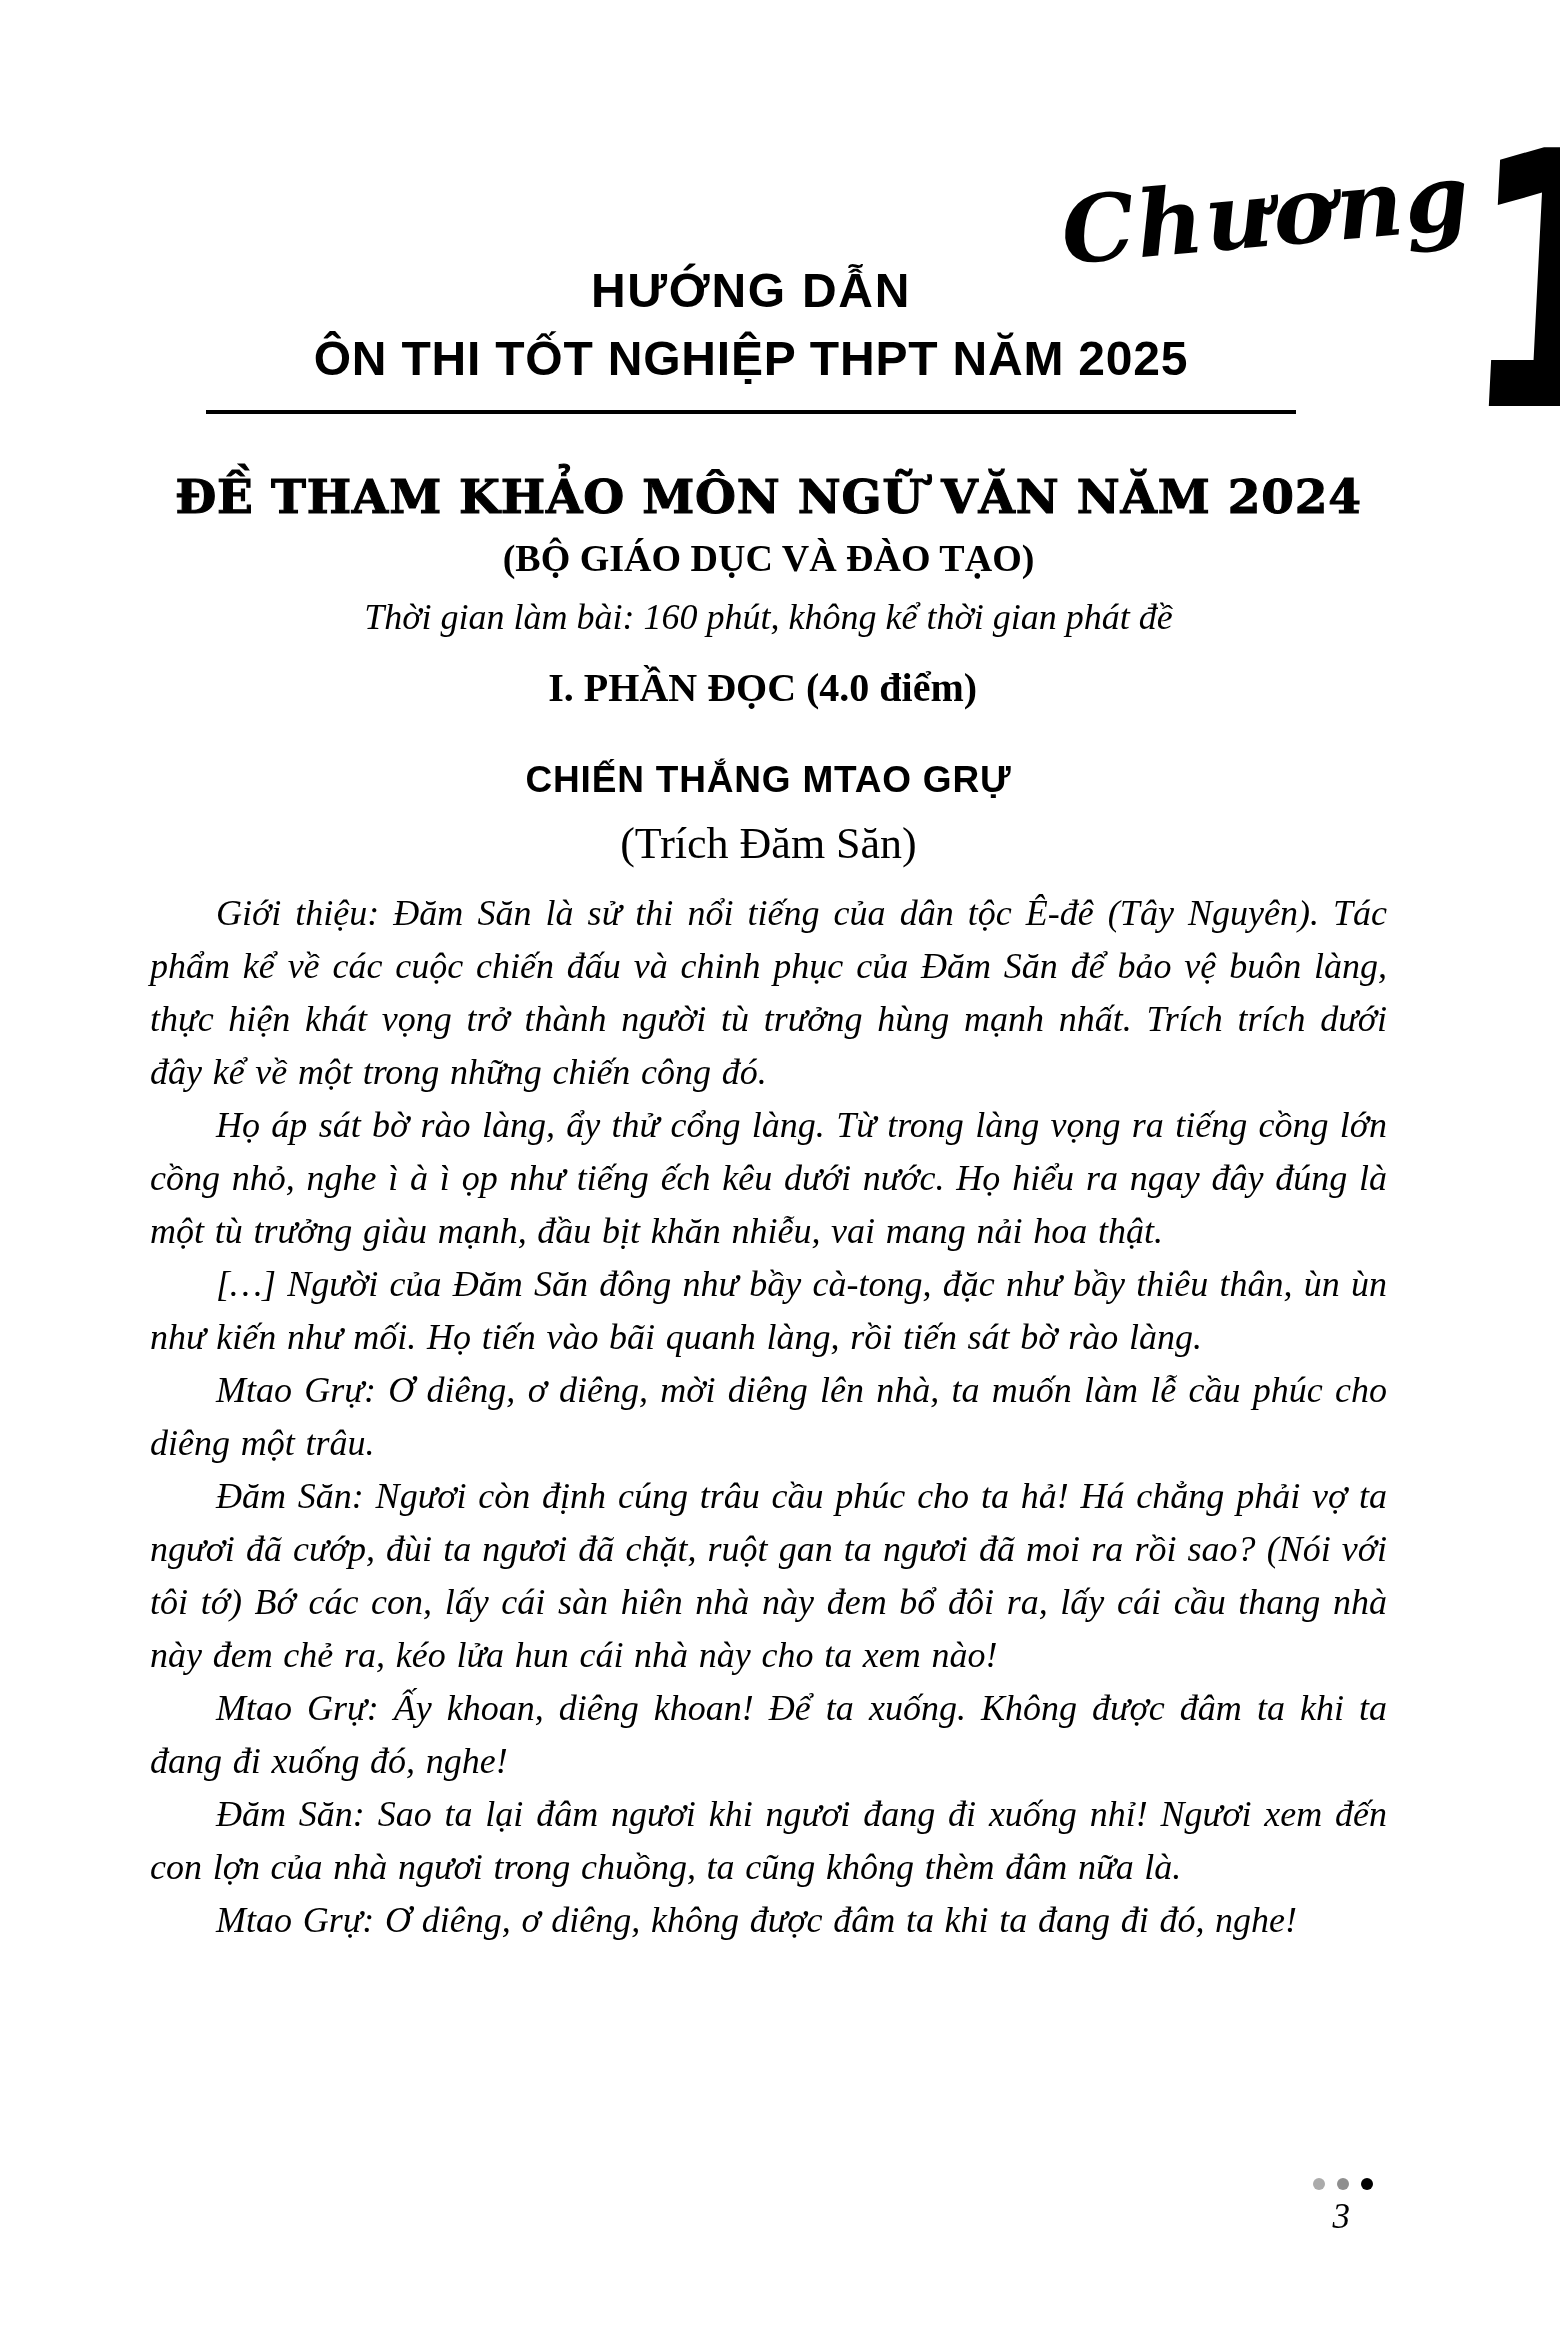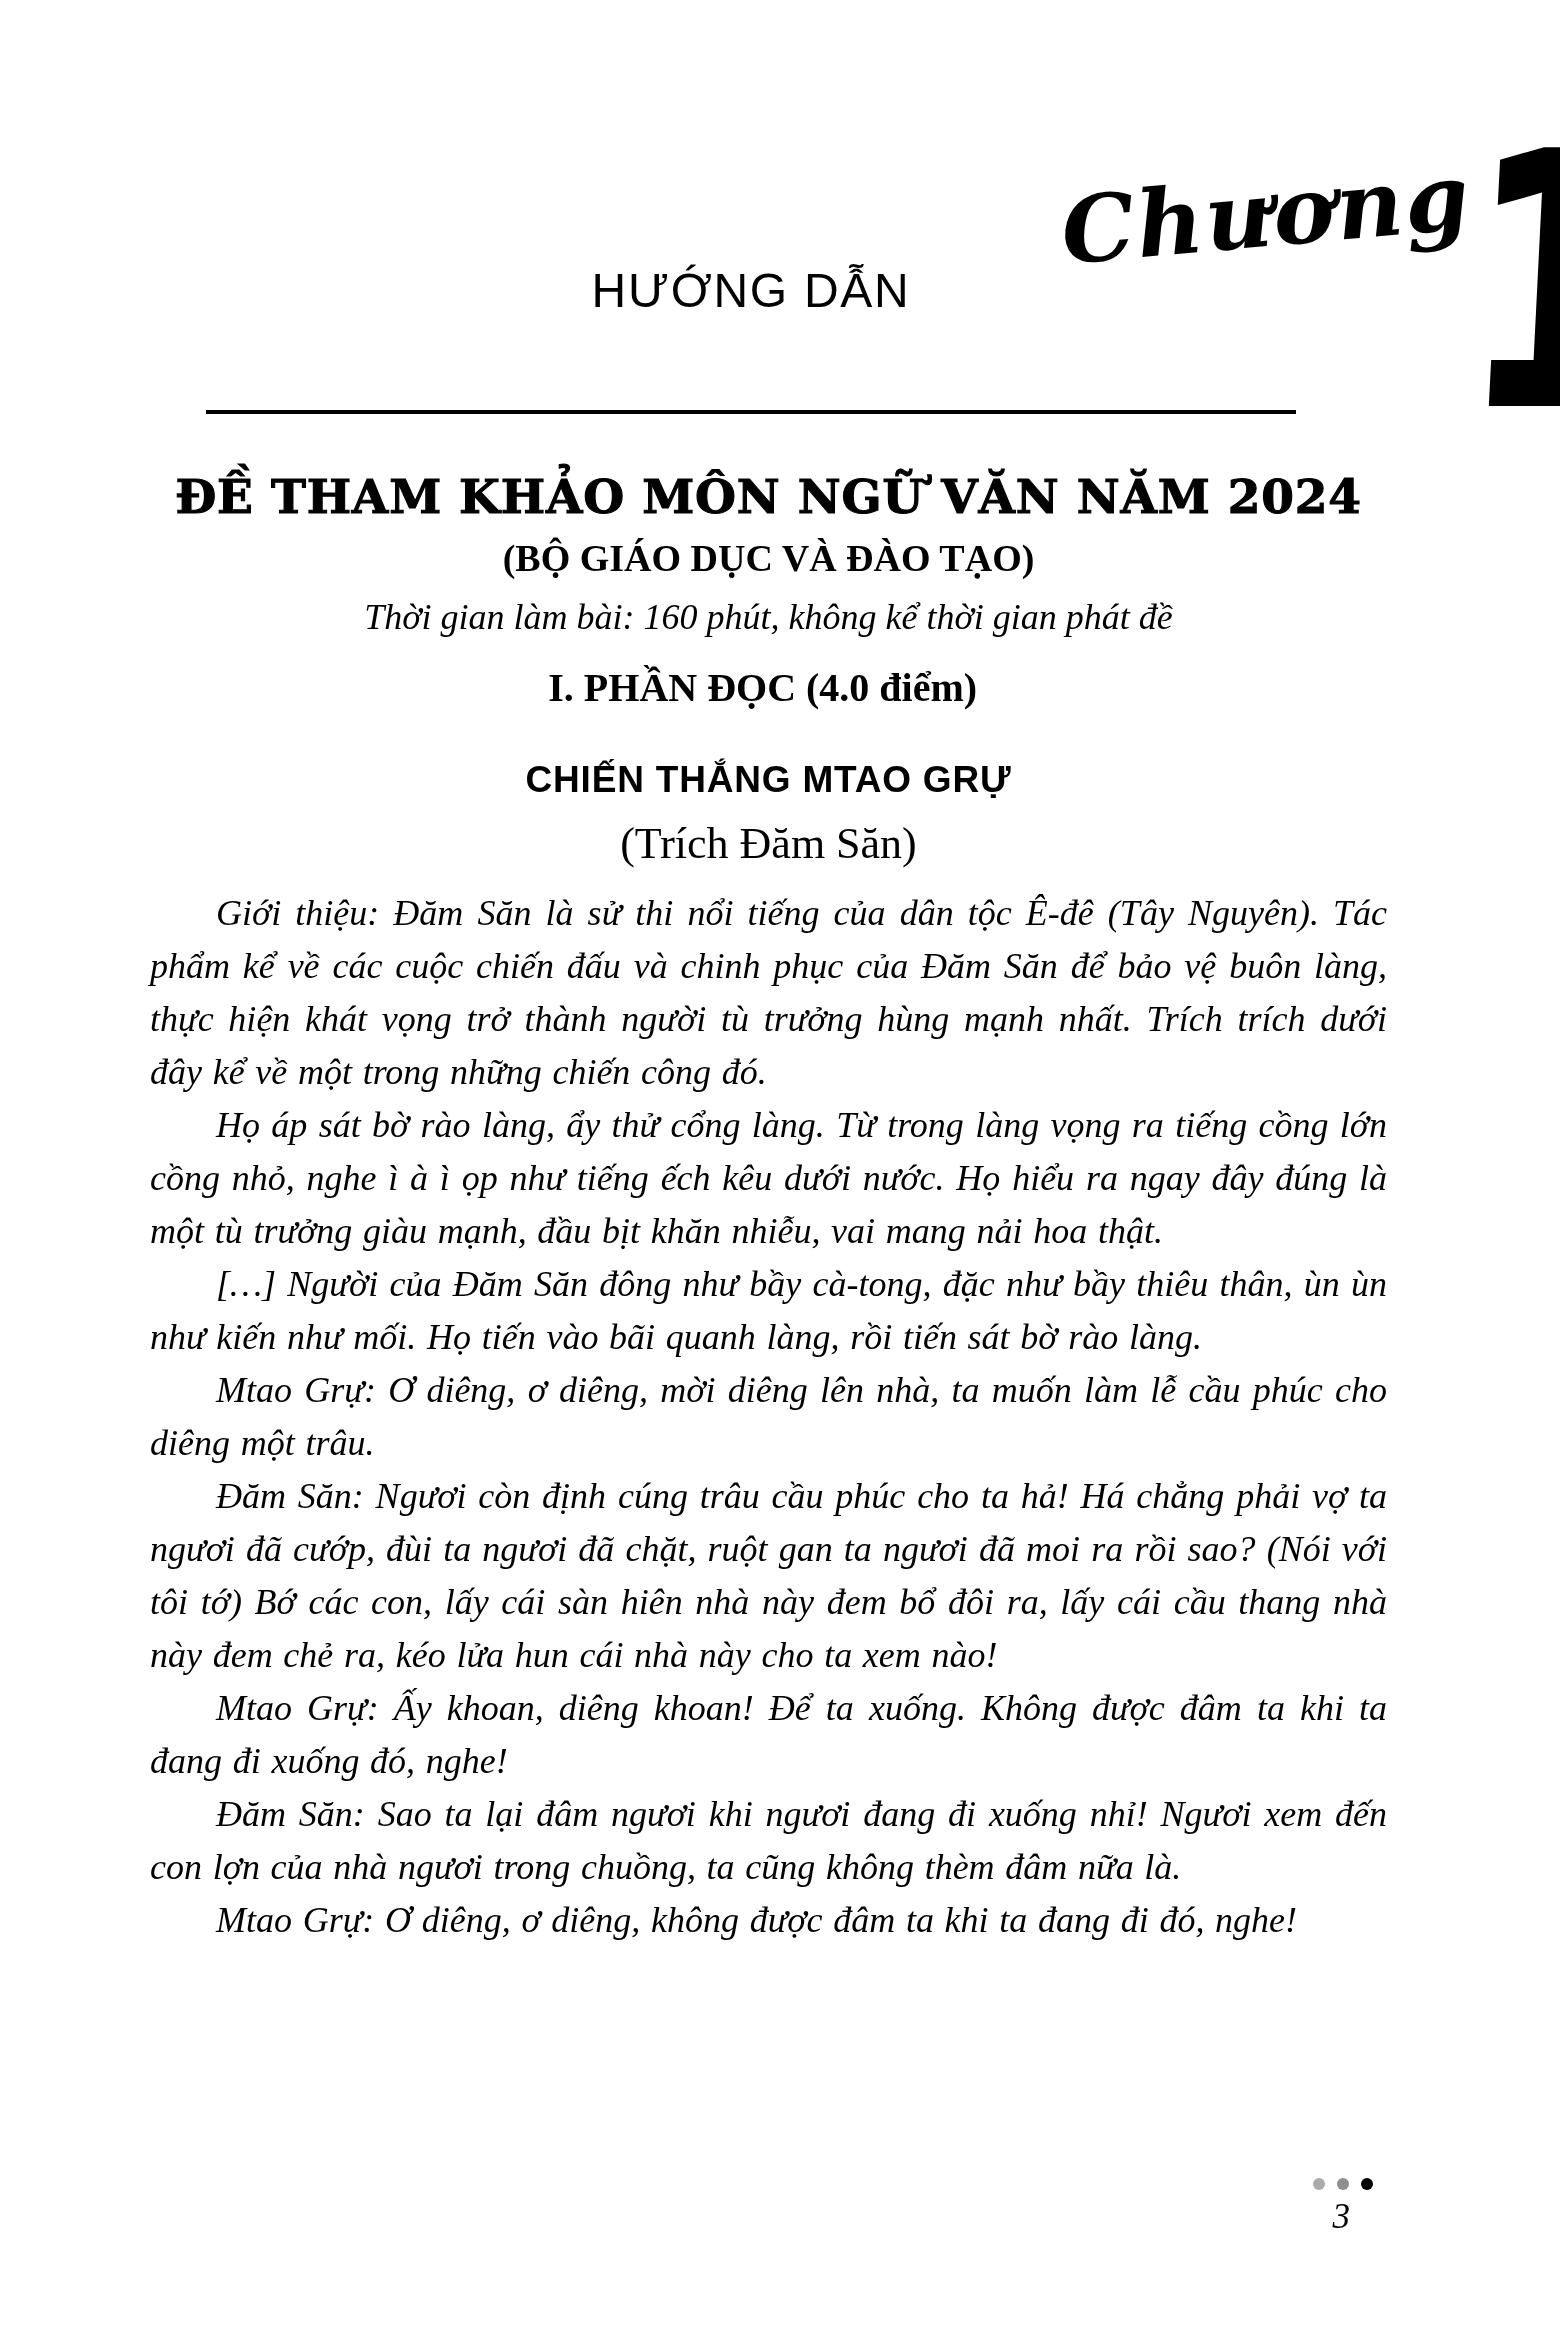--- a/index.html
+++ b/index.html
@@ -48,21 +48,21 @@
   }
 
   
   .header-block {
     position: absolute;
     left: 206px;
     top: 263px;
     width: 1090px;
     text-align: center;
     font-family: "Liberation Sans", sans-serif;
-    font-weight: normal;
+    font-weight: bold;
     z-index: 2;
   }
   .header-line1 {
     font-size: 48px;
     letter-spacing: 1.7px;
   }
   .header-line2 {
     font-size: 48px;
     letter-spacing: 0.8px;
     margin-top: 13.2px;
@@ -168,20 +168,21 @@
 
 <div class="page">
 
   <div class="chapter-block">
     <span class="chapter-script">Chương</span>
     <span class="chapter-number">1</span>
   </div>
 
   <div class="header-block">
     <div class="header-line1">HƯỚNG DẪN</div>
+    <div class="header-line2">ÔN THI TỐT NGHIỆP THPT NĂM 2025</div>
   </div>
   <div class="header-rule"></div>
 
   <div class="content">
     <h1 class="exam-title">ĐỀ THAM KHẢO MÔN NGỮ VĂN NĂM 2024</h1>
     <h2 class="exam-issuer">(BỘ GIÁO DỤC VÀ ĐÀO TẠO)</h2>
     <div class="exam-time">Thời gian làm bài: 160 phút, không kể thời gian phát đề</div>
 
     <div class="section-heading">I. PHẦN ĐỌC (4.0 điểm)</div>
 

